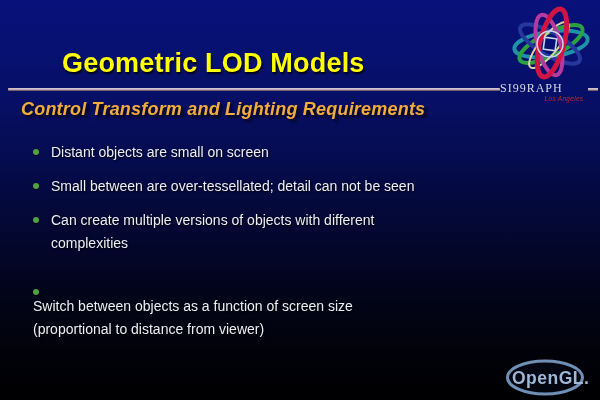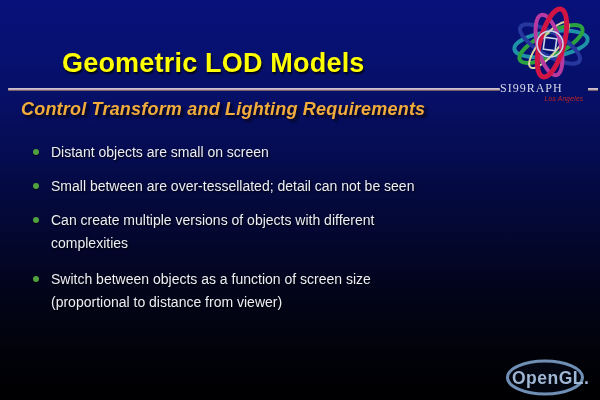--- a/index.html
+++ b/index.html
@@ -94,21 +94,21 @@
     </div>
     <div class="bullet">
       <span class="dot"></span>
       <span class="text">Small between are over-tessellated; detail can not be seen</span>
     </div>
     <div class="bullet">
       <span class="dot"></span>
       <span class="text">Can create multiple versions of objects with different
 complexities</span>
     </div>
-    <div class="bullet" style="margin-top:13px;">
+    <div class="bullet" style="margin-top:26px;flex-direction:column;">
       <span class="dot"></span>
       <span class="text">Switch between objects as a function of screen size
 (proportional to distance from viewer)</span>
     </div>
   </div>
 
   <svg class="opengl" width="95" height="40" viewBox="0 0 95 40">
     <ellipse cx="40" cy="19.5" rx="37.5" ry="16.5" fill="rgba(8,16,36,0.35)" stroke="#6f8fb5" stroke-width="3"></ellipse>
     <text x="7" y="26" font-family="Liberation Sans, sans-serif" font-size="17.5" font-weight="bold" letter-spacing="0.5" fill="#9fb6d4">OpenGL.</text>
   </svg>

